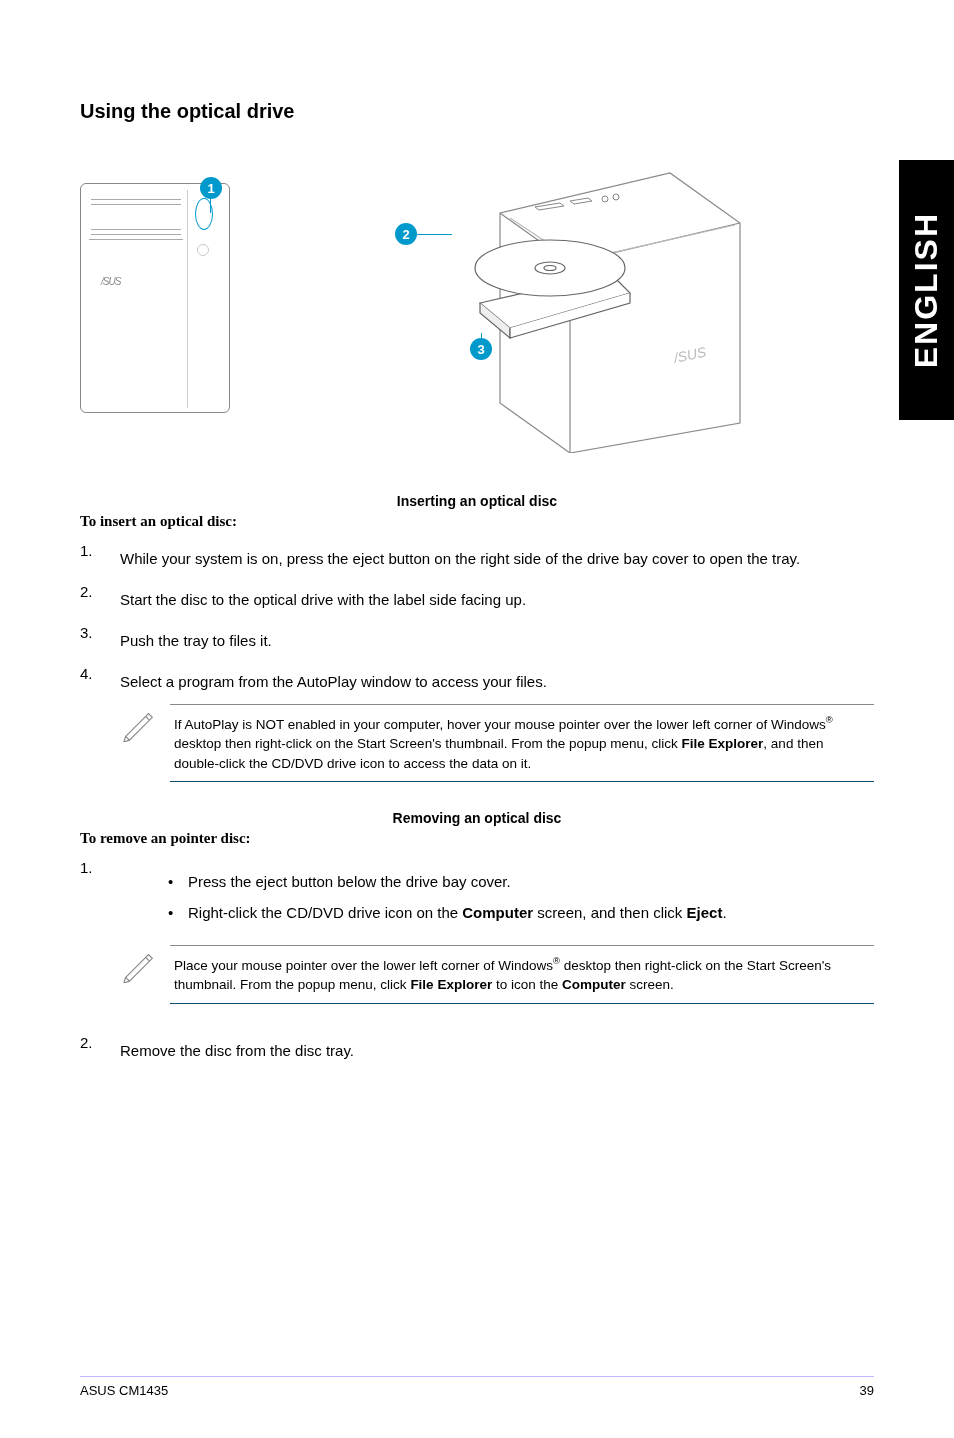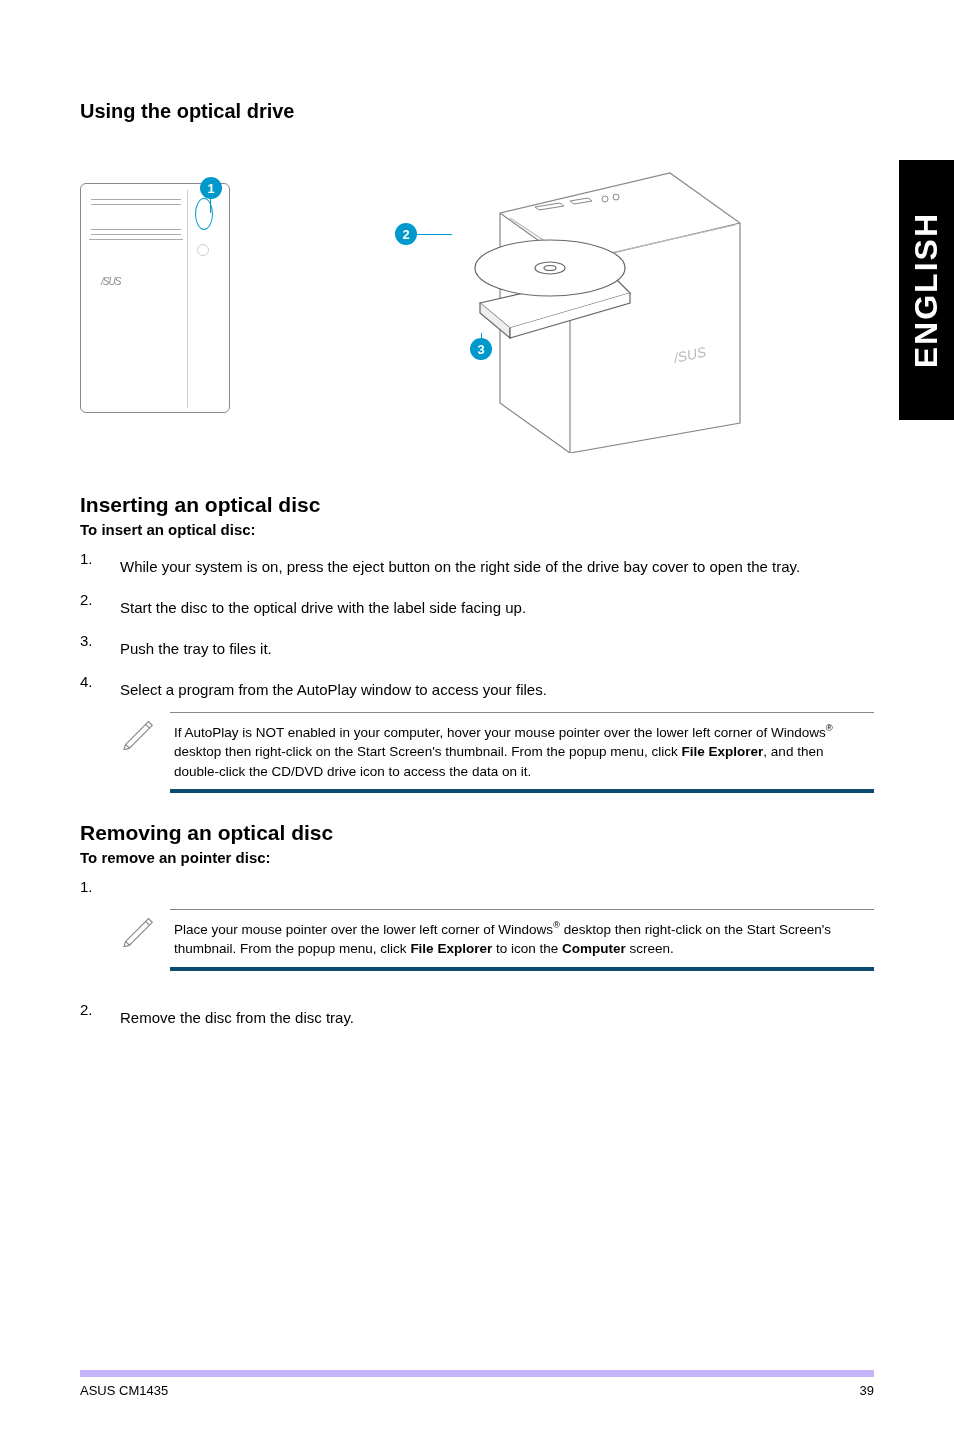--- a/index.html
+++ b/index.html
@@ -99,29 +99,31 @@
     .callout-line {
       position: absolute;
       border-top: 1px solid #0099cc;
     }
     .iso-tower {
       position: absolute;
       top: 10px;
       left: 60px;
     }
     .section-heading {
-      font-size: 21px;
+      font-size: 14px;
       font-weight: bold;
       margin-top: 20px;
       margin-bottom: 4px;
+      text-align: center;
     }
     .sub-heading {
       font-size: 15px;
       font-weight: bold;
       margin-bottom: 10px;
+      font-family: Liberation Serif, serif;
     }
     ol.steps {
       list-style: none;
       padding-left: 0;
       margin-bottom: 12px;
     }
     ol.steps > li {
       display: flex;
       margin-bottom: 12px;
       font-size: 15px;
@@ -155,31 +157,31 @@
       margin: 12px 0 28px 40px;
       align-items: flex-start;
     }
     .note-icon {
       width: 50px;
       flex-shrink: 0;
     }
     .note-text {
       flex: 1;
       border-top: 1px solid #888;
-      border-bottom: 4px solid #0c4a6e;
+      border-bottom: 1px solid #0c4a6e;
       padding: 8px 4px;
       font-size: 13.5px;
       line-height: 1.45;
     }
     .footer {
       position: absolute;
       bottom: 40px;
       left: 80px;
       right: 80px;
-      border-top: 7px solid #c4b5fd;
+      border-top: 1px solid #c4b5fd;
       padding-top: 6px;
       font-size: 13px;
       display: flex;
       justify-content: space-between;
     }
     .sup { font-size: 0.7em; vertical-align: super; }
     .pencil-svg { width: 38px; height: 38px; }
   </style>
 </head>
 <body>
@@ -282,20 +284,24 @@
     <span>If AutoPlay is NOT enabled in your computer, hover your mouse pointer over the lower left corner of Windows</span><span class="sup">®</span><span> desktop then right-click on the Start Screen's thumbnail. From the popup menu, click </span><b>File Explorer</b><span>, and then double-click the CD/DVD drive icon to access the data on it.</span>
   </div>
 </div>
 
 <div class="section-heading">Removing an optical disc</div>
 <div class="sub-heading">To remove an pointer disc:</div>
 <ol class="steps">
   <li>
     <span class="num">1.</span>
     <span class="txt">
+      <ul class="bullets">
+        <li>Press the eject button below the drive bay cover.</li>
+        <li><span>Right-click the CD/DVD drive icon on the </span><b>Computer</b><span> screen, and then click </span><b>Eject</b><span>.</span></li>
+      </ul>
     </span>
   </li>
 </ol>
 
 <div class="note-block">
   <div class="note-icon">
     <svg class="pencil-svg" viewBox="0 0 40 40">
         <g stroke="#888" stroke-width="1.2" fill="none">
           <path d="M6 34 L30 10 L34 14 L10 38 Z"></path>
           <path d="M6 34 L4 40 L10 38"></path>

